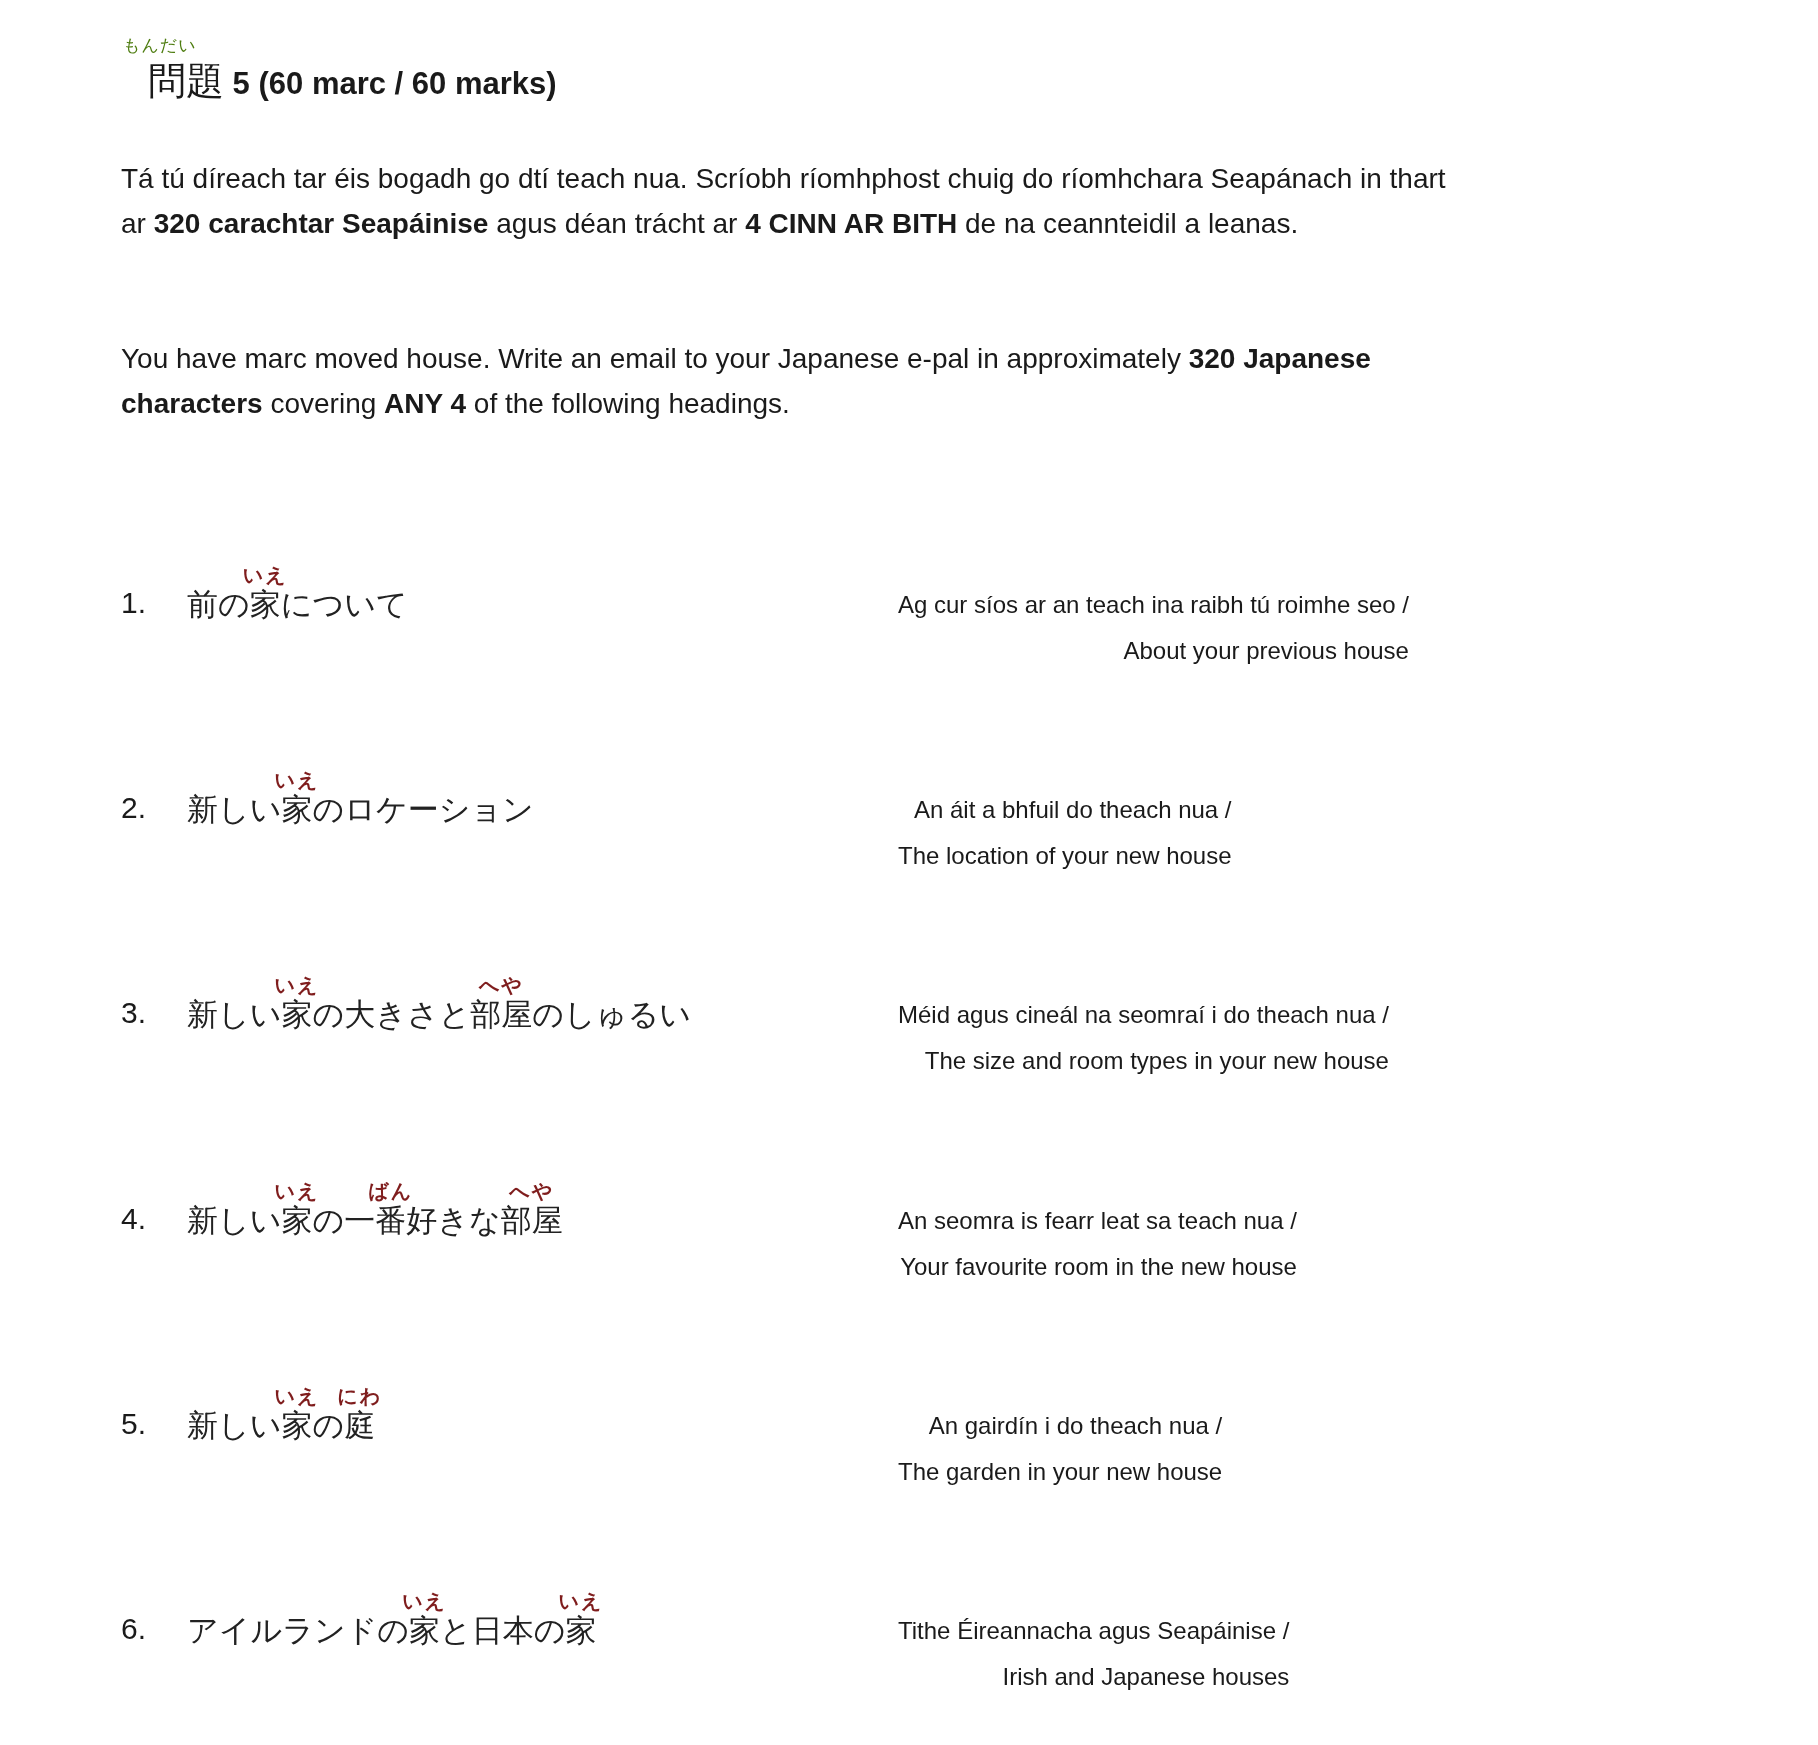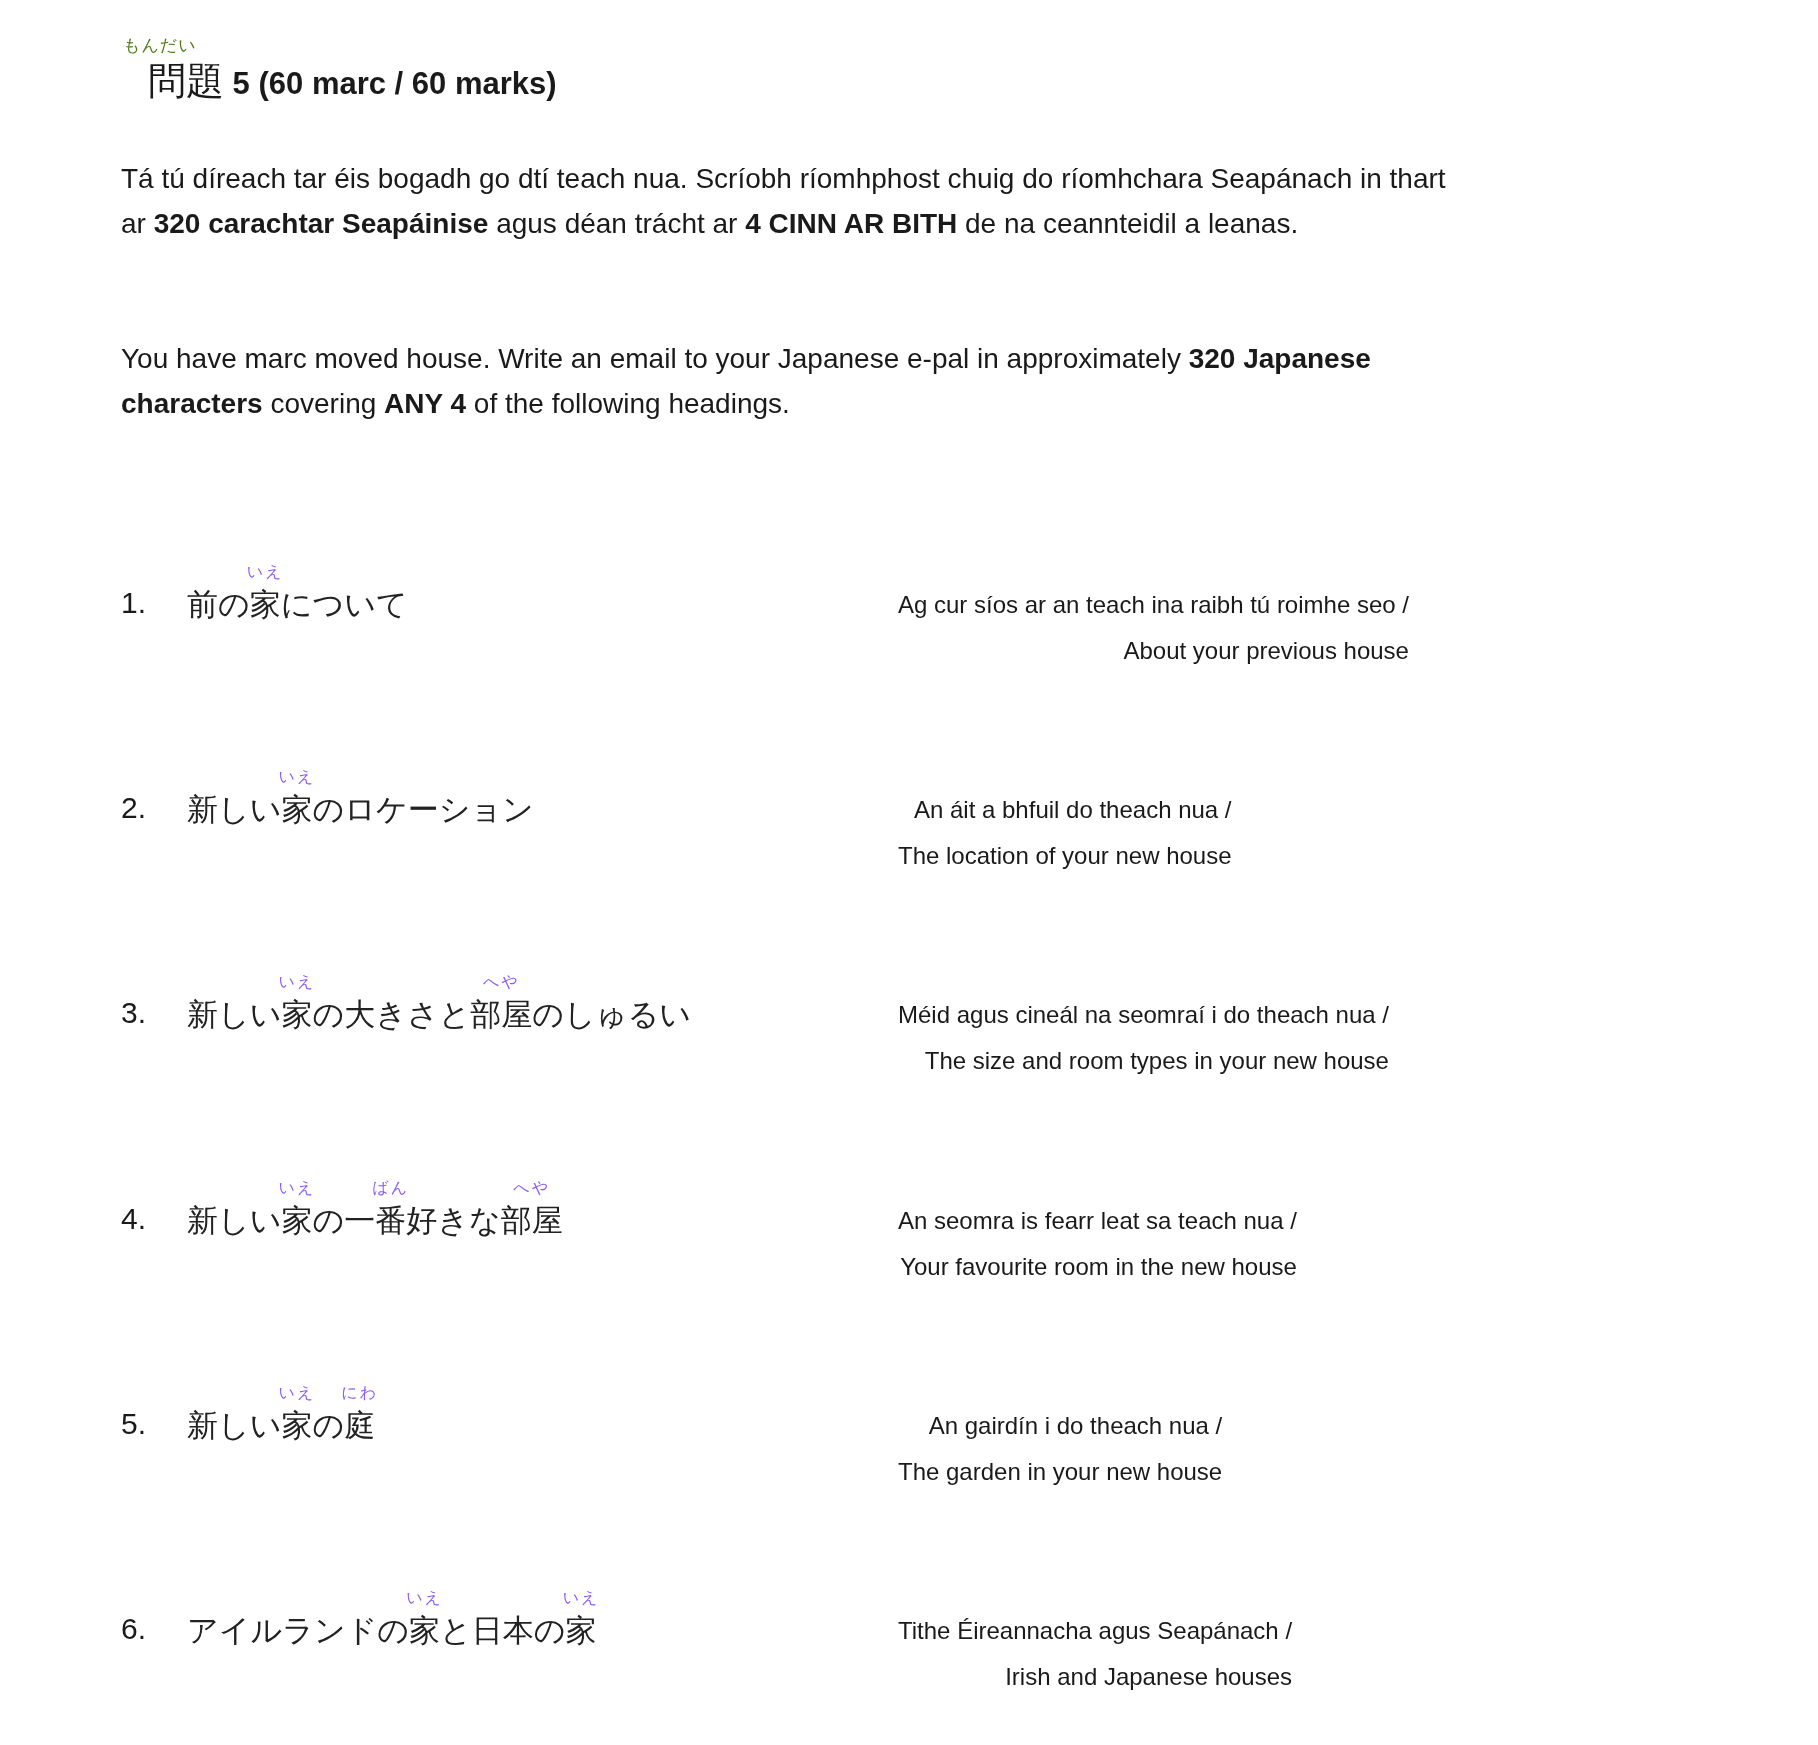--- a/index.html
+++ b/index.html
@@ -28,21 +28,21 @@
   .item-jp {
     left: 187px; font-family: "DejaVu Sans", sans-serif; font-size: 31px;
     font-weight: normal; white-space: nowrap; color: #222;
   }
   .item-en {
     left: 898px; font-size: 24px; line-height: 46px; white-space: nowrap; text-align: right;
   }
   .ruby-anchor { position: relative; display: inline-block; }
   .ruby-anchor .rt {
     position: absolute; left: 50%; transform: translateX(-50%);
-    top: -22px; font-size: 16px; color: #8b5cf6; white-space: nowrap; letter-spacing: 2px;
+    top: -22px; font-size: 20px; color: #7f1d1d; white-space: nowrap; letter-spacing: 2px; font-weight: bold;
   }
 </style>
 </head>
 <body>
 
 <div class="abs furigana" style="left:123px; top:34px;">もんだい</div>
 <div class="abs title">
   <span class="kanji">問題</span><span class="rest"> 5  (60 marc / 60 marks)</span>
 </div>
 
@@ -83,16 +83,16 @@
     </div>
     <div class="abs item-num" style="top: 1407px;">5.</div>
     <div class="abs item-jp" style="top: 1405px;"><span>新しい</span><span class="ruby-anchor">家<span class="rt">いえ</span></span><span>の</span><span class="ruby-anchor">庭<span class="rt">にわ</span></span></div>
     <div class="abs item-en" style="top: 1403px;">
       <div>An gairdín i do theach nua /</div>
       <div>The garden in your new house</div>
     </div>
     <div class="abs item-num" style="top: 1612px;">6.</div>
     <div class="abs item-jp" style="top: 1610px;"><span>アイルランドの</span><span class="ruby-anchor">家<span class="rt">いえ</span></span><span>と日本の</span><span class="ruby-anchor">家<span class="rt">いえ</span></span></div>
     <div class="abs item-en" style="top: 1608px;">
-      <div>Tithe Éireannacha agus Seapánach /</div>
+      <div>Tithe Éireannacha agus Seapáinise /</div>
       <div>Irish and Japanese houses</div>
     </div>
   </div>
 
 </body></html>

